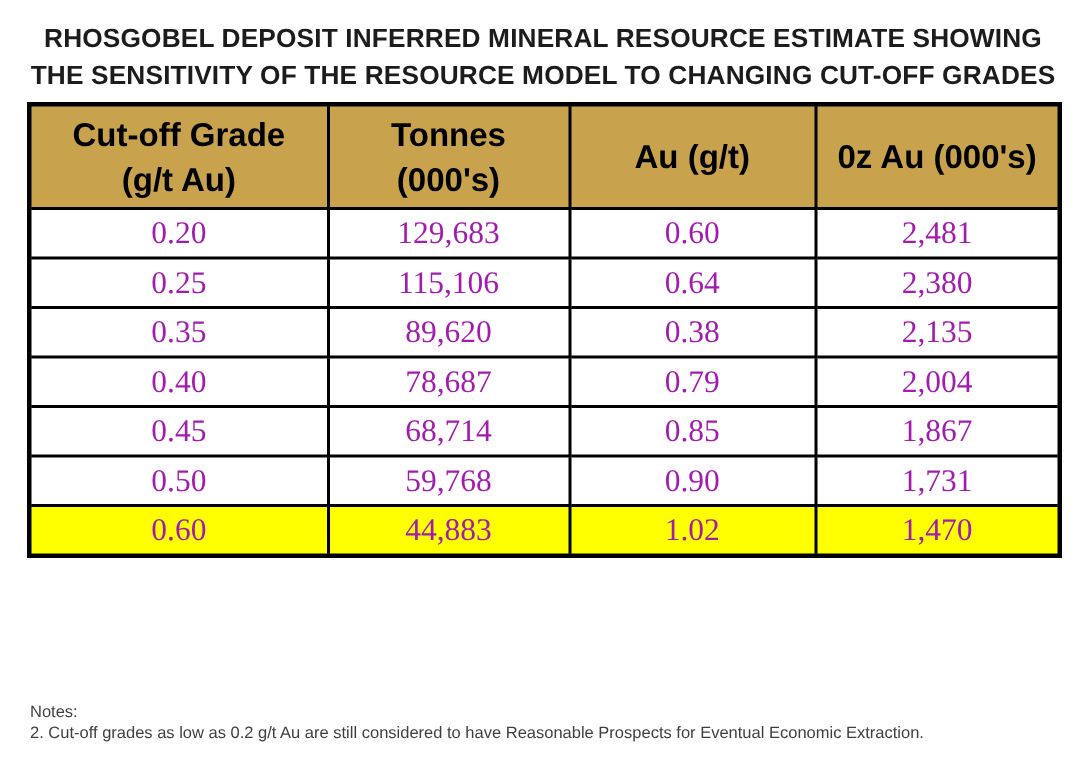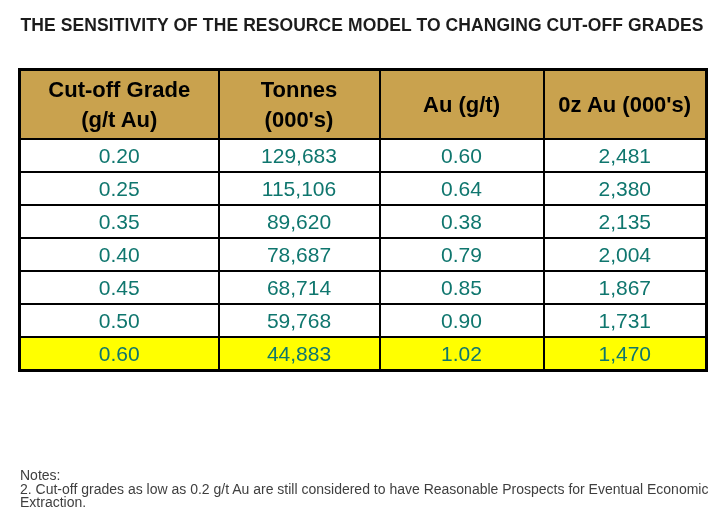--- a/index.html
+++ b/index.html
@@ -49,44 +49,46 @@
     font-weight: bold;
     line-height: 30px;
     text-align: center;
     vertical-align: middle;
     height: 67px;
     white-space: pre-line;
     padding: 0;
   }
   table.resource-table td {
     border: 2px solid #000;
-    color: #0f766e;
+    color: #a21caf;
     font-size: 21px;
     text-align: center;
     vertical-align: middle;
     height: 31px;
     padding: 0;
+    font-family: Liberation Serif, serif;
   }
   tr.bold-row td { font-weight: bold; }
   tr.highlight-row td { background: #FFFF00; }
   .notes {
     position: absolute;
     left: 20px;
     top: 469px;
-    font-size: 14px;
+    font-size: 11px;
     line-height: 13.5px;
     color: #3f3f3f;
   }
 </style>
 </head>
 <body>
 
 <div class="page">
 
   <div class="title">
+    <div>RHOSGOBEL DEPOSIT INFERRED MINERAL RESOURCE ESTIMATE SHOWING</div>
     <div>THE SENSITIVITY OF THE RESOURCE MODEL TO CHANGING CUT-OFF GRADES</div>
   </div>
 
   <table class="resource-table">
     <colgroup>
       <col class="c1">
         <col class="c2">
         <col class="c3">
         <col class="c4">
     </colgroup>

